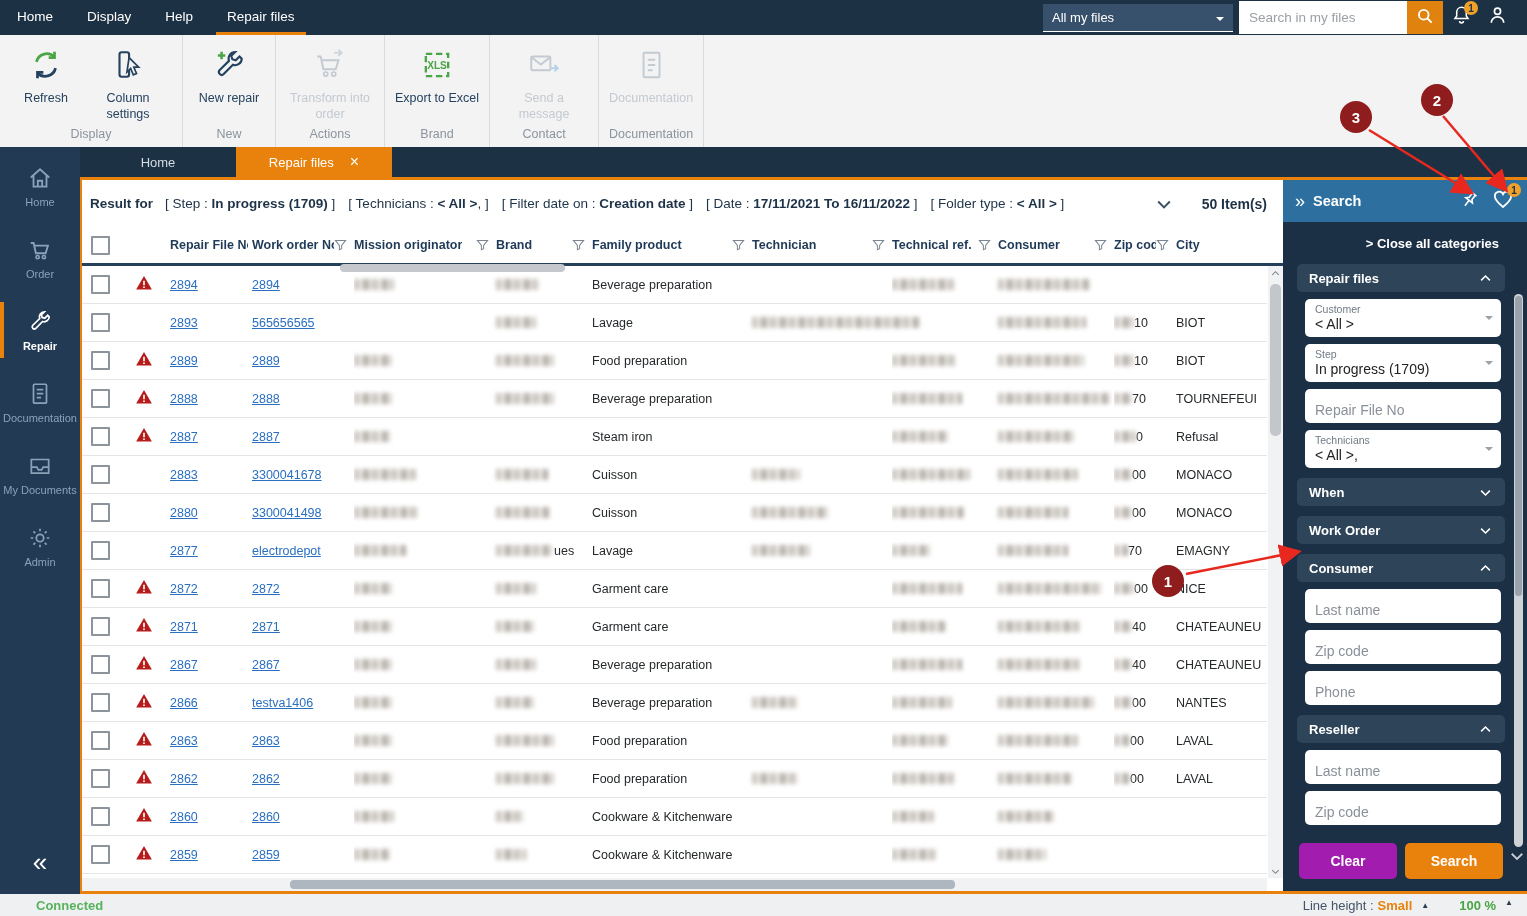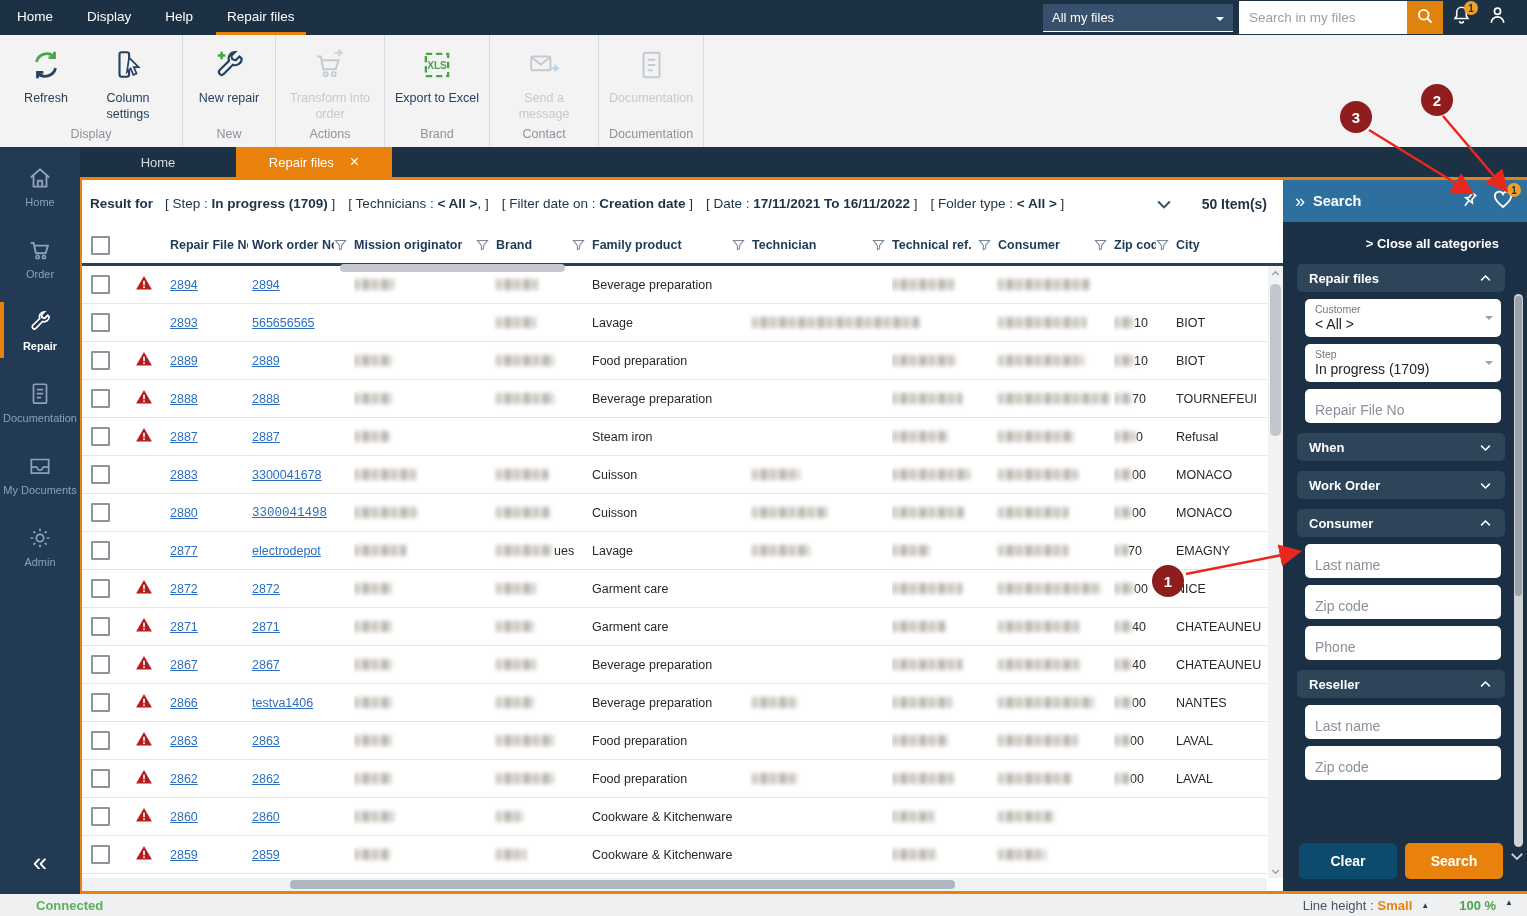--- a/index.html
+++ b/index.html
@@ -85,21 +85,21 @@
   .pcat{height:28px;background:#2d4459;border-radius:5px;display:flex;align-items:center;padding:0 12px;color:#fff;font-weight:bold;font-size:13px;cursor:pointer;margin-top:3px;flex-shrink:0}
   .pchev{margin-left:auto;display:flex}
   .pselect{background:#fff;border-radius:5px;margin:0 4px 0 8px;padding:4px 22px 5px 10px;position:relative;cursor:pointer;flex-shrink:0}
   .pslbl{font-size:10.5px;color:#707a85}
   .psval{font-size:14px;color:#222;margin-top:1px;white-space:nowrap;overflow:hidden}
   .pscaret{position:absolute;right:8px;top:50%;margin-top:-2px;border:4.5px solid transparent;border-top-color:#9aa2ab}
   .pinput{background:#fff;border:none;border-radius:5px;margin:0 4px 0 8px;height:34px;padding:8px 10px 0;font-size:14px;color:#222;outline:none;font-family:inherit;box-sizing:border-box;flex-shrink:0}
   .pinput::placeholder{color:#8a9099}
   .pbuttons{position:absolute;left:0;right:0;bottom:0;display:flex;gap:8px;padding:8px 24px 12px 16px;background:#1b2f45}
   .clearbtn,.gobtn{flex:1;height:36px;border:none;border-radius:5px;color:#fff;font-weight:bold;font-size:14px;font-family:inherit;cursor:pointer}
-  .clearbtn{background:#0c4a6e}
+  .clearbtn{background:#a21caf}
   .gobtn{background:#e8820c}
   .pscroll{position:absolute;right:4px;top:72px;width:9px;bottom:44px;background:#cfd3d8;border-radius:5px}
   .pthumb{position:absolute;left:1px;right:1px;top:2px;height:300px;border-radius:4px;background:#9aa2ab}
   .pscrolldown{position:absolute;right:1px;bottom:26px;display:flex;cursor:pointer}
   
   .statusbar{position:absolute;left:0;bottom:0;width:100%;height:22px;background:#eef0f1;display:flex;align-items:center;font-size:13px;z-index:20;padding:0 14px;box-sizing:border-box}
   .conn{color:#58b25c;font-weight:bold;margin-left:22px}
   .lh{color:#44546a;margin-right:30px;display:flex;align-items:center}
   .lh b{color:#e8820c;margin-left:4px}
   .tri{color:#2c3e50;font-size:8px;margin-left:9px;cursor:pointer}
@@ -616,21 +616,21 @@
         </div>
       </div>
       <div class="trow">
         <div class="tcell center" style="width: 36px;">
           <span class="cb"></span>
         </div>
         <div class="tcell center" style="width: 52px;"></div>
         <div class="tcell" style="width: 82px;">
           <a class="link">2880</a>
         </div>
-        <div class="tcell" style="width: 102px; font-family: Liberation Mono, monospace;">
+        <div class="tcell" style="width: 102px;">
           <a class="link">3300041498</a>
         </div>
         <div class="tcell" style="width: 142px;">
           <span class="blur" style="width: 64px;"></span>
         </div>
         <div class="tcell ovis" style="width: 96px;">
           <span class="blur" style="width: 54px;"></span>
         </div>
         <div class="tcell" style="width: 160px;">
           <span class="celltext">Cuisson</span>
@@ -1069,20 +1069,25 @@
           <div class="pslbl">Customer</div>
           <div class="psval">&lt; All &gt;</div>
           <span class="pscaret"></span>
         </div>
         <div class="pselect">
           <div class="pslbl">Step</div>
           <div class="psval">In progress (1709)</div>
           <span class="pscaret"></span>
         </div>
         <input class="pinput" placeholder="Repair File No" style="">
+        <div class="pselect">
+          <div class="pslbl">Technicians</div>
+          <div class="psval">&lt; All &gt;,</div>
+          <span class="pscaret"></span>
+        </div>
         <div class="pcat">
           <span>When</span>
           <span class="pchev">
             <svg width="15" height="15" viewBox="0 0 24 24" fill="none" xmlns="http://www.w3.org/2000/svg">
               <path d="M5 9 l7 7 7-7" stroke="#ffffff" stroke-width="2.4"></path>
             </svg>
           </span>
         </div>
         <div class="pcat">
           <span>Work Order</span>

